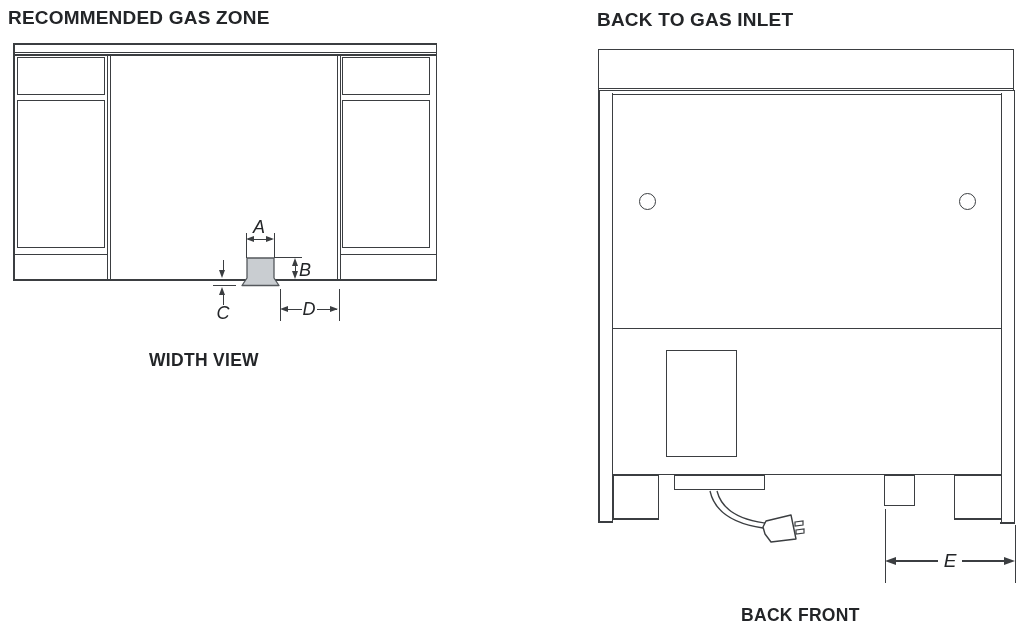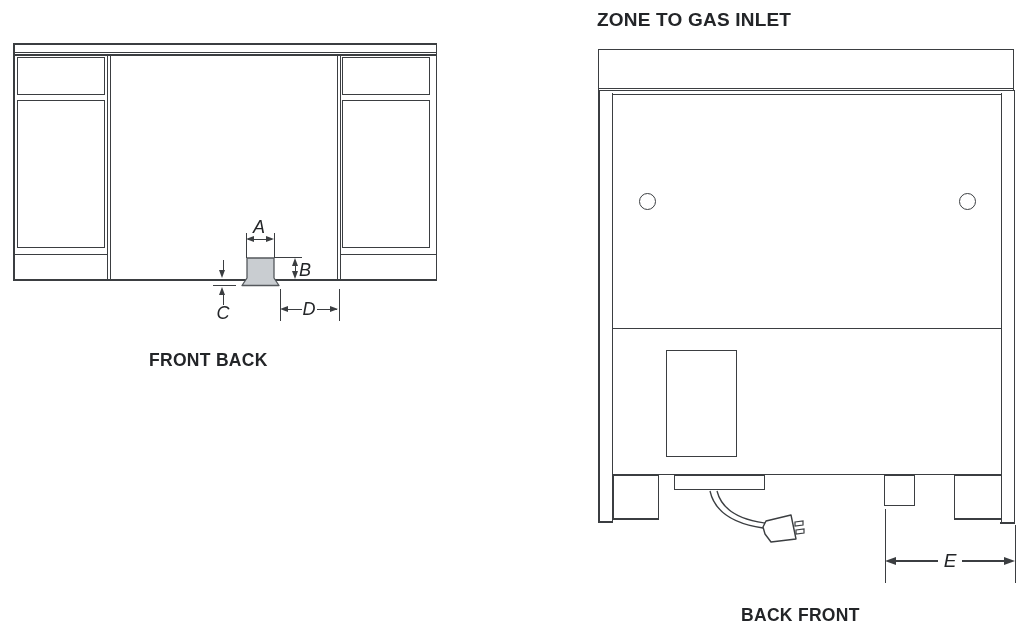--- a/index.html
+++ b/index.html
@@ -50,20 +50,21 @@
   .ah-d{border-left:3.5px solid transparent;border-right:3.5px solid transparent;border-top:8.5px solid var(--line);}
   .ah-l.big{border-top-width:4.5px;border-bottom-width:4.5px;border-right-width:11px;}
   .ah-r.big{border-top-width:4.5px;border-bottom-width:4.5px;border-left-width:11px;}
   svg{position:absolute;overflow:visible;}
 </style>
 </head>
 <body>
 
 <div class="canvas">
 
+  <div class="fig-title" style="left:8px;top:7px;">RECOMMENDED GAS ZONE</div>
 
   <div class="hl thick" style="left:13px;top:43px;width:424px;"></div>
   <div class="hl" style="left:13px;top:51.5px;width:424px;"></div>
   <div class="hl thick" style="left:13px;top:54px;width:424px;"></div>
 
   <div class="vl wide" style="left:13px;top:43px;height:237px;"></div>
   <div class="vl wide" style="left:435.5px;top:43px;height:237px;"></div>
 
   <div class="vl" style="left:107px;top:54px;height:226px;"></div>
   <div class="vl" style="left:110px;top:54px;height:226px;"></div>
@@ -105,23 +106,23 @@
   <div class="dim-label" style="left:214px;top:304px;width:18px;">C</div>
 
   <div class="vl" style="left:279.6px;top:289px;height:32px;"></div>
   <div class="vl" style="left:338.6px;top:289px;height:32px;"></div>
   <div class="hl" style="left:283px;top:308.6px;width:19px;"></div>
   <div class="hl" style="left:317px;top:308.6px;width:19.5px;"></div>
   <div class="ah ah-l" style="left:280.2px;top:305.6px;"></div>
   <div class="ah ah-r" style="left:330.3px;top:305.6px;"></div>
   <div class="dim-label" style="left:300px;top:300px;width:18px;">D</div>
 
-  <div class="fig-caption" style="left:149px;top:350px;">FRONT BACK</div>
+  <div class="fig-caption" style="left:149px;top:350px;">WIDTH VIEW</div>
 
-  <div class="fig-title" style="left:597px;top:9px;">ZONE TO GAS INLET</div>
+  <div class="fig-title" style="left:597px;top:9px;">BACK TO GAS INLET</div>
 
   <div class="rect" style="left:598px;top:49px;width:416px;height:42px;border-width:1.4px;"></div>
   <div class="hl" style="left:599px;top:87.5px;width:414px;"></div>
 
   <div class="vl wide" style="left:598px;top:90px;height:432px;"></div>
   <div class="vl" style="left:612px;top:93px;height:429px;"></div>
   <div class="hl thick" style="left:598px;top:521px;width:15px;"></div>
   <div class="vl wide" style="left:1013.5px;top:90px;height:433px;"></div>
   <div class="vl" style="left:1001px;top:93px;height:430px;"></div>
   <div class="hl thick" style="left:1000px;top:522px;width:15px;"></div>

